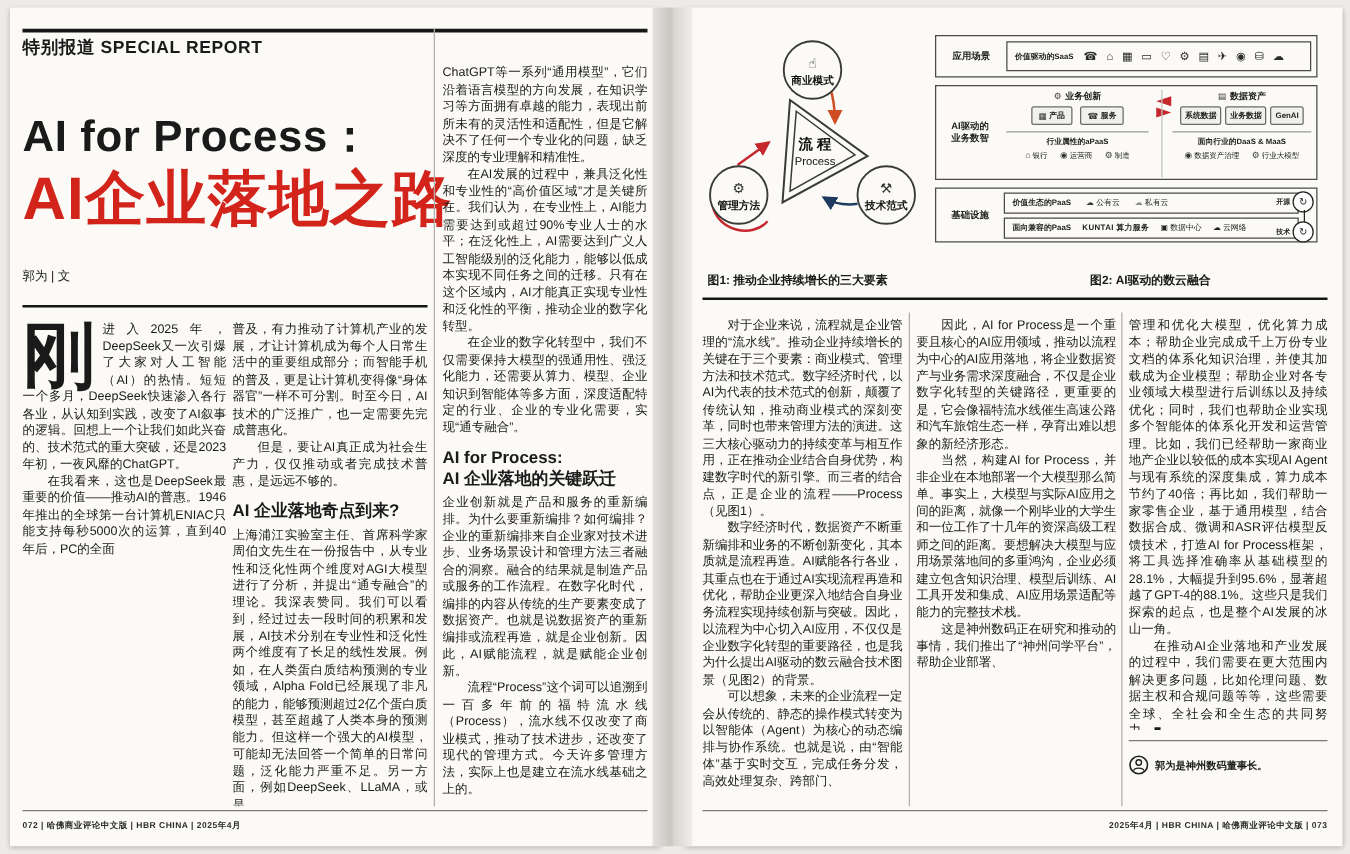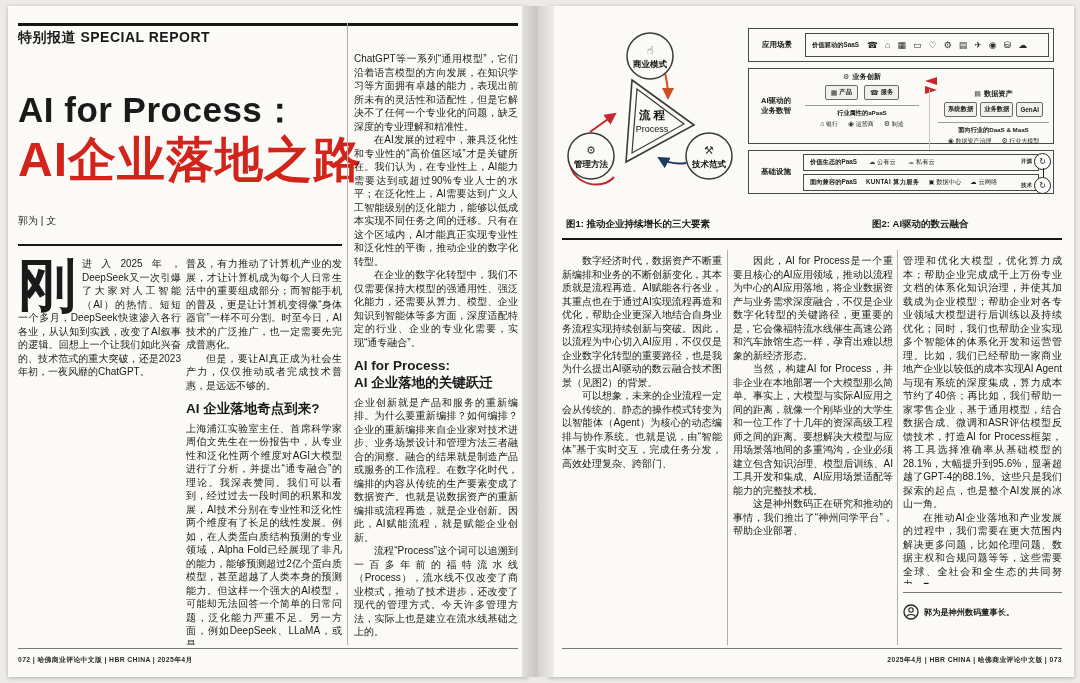--- a/index.html
+++ b/index.html
@@ -68,20 +68,21 @@
 <div class="abs title-black" style="left:18px;top:92px;">AI for Process：</div>
 <div class="abs title-red" style="left:18px;top:136px;">AI企业落地之路</div>
 <div class="abs byline" style="left:18px;top:214px;">郭为 | 文</div>
 
 <div class="abs rule" style="left:18px;top:244px;width:324px;height:2px;"></div>
 <div class="abs vdiv" style="left:347px;top:23px;height:622px;"></div>
 
 <div class="abs pcol" style="left:18px;top:257px;width:163px;height:388px;">
   <span class="dropcap">刚</span>
   <p>进入2025年，DeepSeek又一次引爆了大家对人工智能（AI）的热情。短短一个多月，DeepSeek快速渗入各行各业，从认知到实践，改变了AI叙事的逻辑。回想上一个让我们如此兴奋的、技术范式的重大突破，还是2023年初，一夜风靡的ChatGPT。</p>
+  <p class="ind">在我看来，这也是DeepSeek最重要的价值——推动AI的普惠。1946年推出的全球第一台计算机ENIAC只能支持每秒5000次的运算，直到40年后，PC的全面</p>
 </div>
 
 <div class="abs pcol" style="left:186px;top:257px;width:156px;height:388px;">
   <p>普及，有力推动了计算机产业的发展，才让计算机成为每个人日常生活中的重要组成部分；而智能手机的普及，更是让计算机变得像“身体器官”一样不可分割。时至今日，AI技术的广泛推广，也一定需要先完成普惠化。</p>
   <p class="ind">但是，要让AI真正成为社会生产力，仅仅推动或者完成技术普惠，是远远不够的。</p>
   <div class="colhead">AI 企业落地奇点到来?</div>
   <p>上海浦江实验室主任、首席科学家周伯文先生在一份报告中，从专业性和泛化性两个维度对AGI大模型进行了分析，并提出“通专融合”的理论。我深表赞同。我们可以看到，经过过去一段时间的积累和发展，AI技术分别在专业性和泛化性两个维度有了长足的线性发展。例如，在人类蛋白质结构预测的专业领域，Alpha Fold已经展现了非凡的能力，能够预测超过2亿个蛋白质模型，甚至超越了人类本身的预测能力。但这样一个强大的AI模型，可能却无法回答一个简单的日常问题，泛化能力严重不足。另一方面，例如DeepSeek、LLaMA，或是</p>
 </div>
 
 <div class="abs pcol" style="left:354px;top:52px;width:164px;height:594px;">
@@ -183,21 +184,21 @@
         <span><span class="f2ico">◉</span> <span>运营商</span></span>
         <span><span class="f2ico">⚙</span> <span>制造</span></span>
       </div>
     </div>
 
     <div class="abs arrswap" style="left:176px;top:8px;">
       <span class="tri tri-l"></span>
         <span class="tri tri-r"></span>
     </div>
 
-    <div class="abs" style="left:180px;top:20px;width:124px;height:70px;border-left:1px solid #c4c3c0;padding-left:4px;box-sizing:border-box;">
+    <div class="abs" style="left:180px;top:3px;width:124px;height:70px;border-left:1px solid #c4c3c0;padding-left:4px;box-sizing:border-box;">
       <div class="f2head">
           <span class="f2ico">▤</span>
           <span>数据资产</span>
         </div>
       <div style="display:flex;gap:3px;justify-content:center;margin-top:3px;">
         <span class="f2btn" style="padding:2px 3px;">
             <span>系统数据</span>
           </span>
         <span class="f2btn" style="padding:2px 3px;">
             <span>业务数据</span>
@@ -240,20 +241,21 @@
     </div>
   </div>
 </div>
 <div class="abs figcap" style="left:872px;top:218px;">图2: AI驱动的数云融合</div>
 
 <div class="abs rule" style="left:562px;top:238px;width:500px;height:2px;"></div>
 <div class="abs vdiv" style="left:727px;top:250px;height:395px;"></div>
 <div class="abs vdiv" style="left:897px;top:250px;height:395px;"></div>
 
 <div class="abs pcol" style="left:562px;top:254px;width:160px;height:392px;">
+  <p class="ind">对于企业来说，流程就是企业管理的“流水线”。推动企业持续增长的关键在于三个要素：商业模式、管理方法和技术范式。数字经济时代，以AI为代表的技术范式的创新，颠覆了传统认知，推动商业模式的深刻变革，同时也带来管理方法的演进。这三大核心驱动力的持续变革与相互作用，正在推动企业结合自身优势，构建数字时代的新引擎。而三者的结合点，正是企业的流程——Process（见图1）。</p>
   <p class="ind">数字经济时代，数据资产不断重新编排和业务的不断创新变化，其本质就是流程再造。AI赋能各行各业，其重点也在于通过AI实现流程再造和优化，帮助企业更深入地结合自身业务流程实现持续创新与突破。因此，以流程为中心切入AI应用，不仅仅是企业数字化转型的重要路径，也是我为什么提出AI驱动的数云融合技术图景（见图2）的背景。</p>
   <p class="ind">可以想象，未来的企业流程一定会从传统的、静态的操作模式转变为以智能体（Agent）为核心的动态编排与协作系统。也就是说，由“智能体”基于实时交互，完成任务分发，高效处理复杂、跨部门、</p>
 </div>
 
 <div class="abs pcol" style="left:733px;top:254px;width:160px;height:392px;">
   <p class="ind">因此，AI for Process是一个重要且核心的AI应用领域，推动以流程为中心的AI应用落地，将企业数据资产与业务需求深度融合，不仅是企业数字化转型的关键路径，更重要的是，它会像福特流水线催生高速公路和汽车旅馆生态一样，孕育出难以想象的新经济形态。</p>
   <p class="ind">当然，构建AI for Process，并非企业在本地部署一个大模型那么简单。事实上，大模型与实际AI应用之间的距离，就像一个刚毕业的大学生和一位工作了十几年的资深高级工程师之间的距离。要想解决大模型与应用场景落地间的多重鸿沟，企业必须建立包含知识治理、模型后训练、AI工具开发和集成、AI应用场景适配等能力的完整技术栈。</p>
   <p class="ind">这是神州数码正在研究和推动的事情，我们推出了“神州问学平台”，帮助企业部署、</p>
 </div>
 

